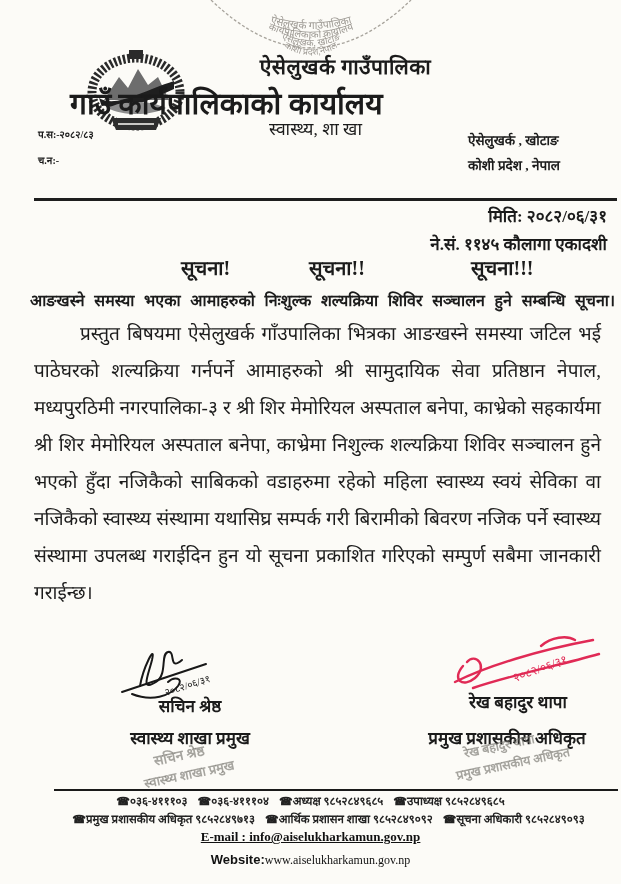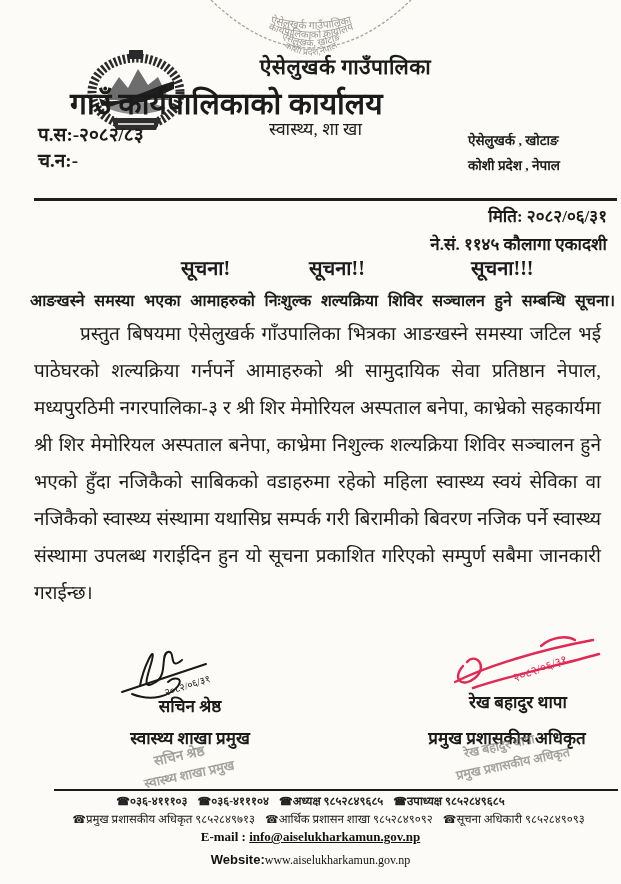--- a/index.html
+++ b/index.html
@@ -7,21 +7,21 @@
     position:relative;width:621px;height:884px;margin:0 auto;
     background:#fcfbf7;overflow:hidden;color:#1b1b1b;
     font-family:"Liberation Serif","DejaVu Serif",serif;
   }
   .abs{position:absolute;}
   
   .stamp{top:0;left:205px;width:212px;height:92px;opacity:.85;}
   .emblem{top:50px;left:86px;width:100px;height:90px;}
   .title1{top:52px;left:70px;right:0;text-align:center;font-size:21px;font-weight:bold;letter-spacing:.5px;}
   .title2{top:82px;left:70px;right:0;text-align:left;font-size:30px;font-weight:bold;}
-  .refblock{top:122px;left:38px;font-size:19px;font-weight:bold;line-height:26px;}
+  .refblock{top:122px;left:38px;font-size:10px;font-weight:bold;line-height:26px;}
   .branch{top:116px;left:70px;right:60px;text-align:center;font-size:17.5px;}
   .addr{top:128px;left:468px;font-size:13.5px;font-weight:bold;line-height:25px;}
   .rule1{top:198px;left:34px;right:4px;height:3px;background:#1e1e1e;}
   .meta{top:203px;right:14px;text-align:right;font-size:17px;font-weight:600;line-height:28px;margin-left:24px;}
   
   .notice{font-size:20px;font-weight:bold;top:254px;margin-left:33px;}
   .n1{left:148px;} .n2{left:276px;} .n3{left:438px;}
   .subject{top:289px;left:30px;right:6px;font-size:16px;font-weight:bold;text-align:justify;text-align-last:justify;}
   .bodytext{top:315px;left:34px;right:20px;font-size:19px;line-height:37px;text-indent:46px;text-align:justify;}
   .notetext{top:571px;left:34px;right:20px;font-size:19px;line-height:37px;text-align:justify;}
@@ -33,24 +33,24 @@
   .name-right{top:690px;left:420px;width:196px;text-align:center;font-size:17px;font-weight:bold;}
   .role-right{top:726px;left:398px;width:218px;text-align:center;font-size:17px;font-weight:bold;}
   .wm{color:rgba(112,110,104,.62);font-weight:bold;transform:rotate(-12deg);transform-origin:left top;line-height:20px;white-space:nowrap;}
   .wm-left{top:752px;left:152px;font-size:14px;}
   .wm-left .l2{font-size:13px;margin-left:-14px;}
   .wm-right{top:744px;left:462px;font-size:12.5px;}
   .wm-right .l2{margin-left:-12px;}
   
   .rule2{top:789px;left:54px;right:3px;height:2px;background:#1a1a1a;}
   .f1{top:793px;left:0;right:0;text-align:center;font-size:11.5px;font-weight:bold;color:#222;}
-  .f2{top:811px;left:0;right:0;text-align:center;font-size:11.5px;font-weight:normal;color:#222;padding-left:36px;}
+  .f2{top:811px;left:0;right:0;text-align:center;font-size:11.5px;font-weight:bold;color:#222;padding-left:36px;}
   .contact{white-space:nowrap;margin:0 5px;}
   .phone{font-size:11px;}
-  .email{top:829px;left:0;right:0;text-align:center;font-size:13px;color:#111;}
+  .email{top:829px;left:0;right:0;text-align:center;font-size:13px;color:#111;text-decoration:underline;}
   .email b{font-weight:bold;}
   .email .lnk{text-decoration:underline;font-weight:600;}
   .website{top:852px;left:0;right:0;text-align:center;font-size:13px;color:#111;}
   .website b{font-family:"Liberation Sans","DejaVu Sans",sans-serif;font-size:13px;}
   .website .site{font-family:Liberation Serif, serif;font-size:12px;}
   svg text{font-family:"Liberation Serif","DejaVu Serif",serif;}
 </style>
 </head>
 <body>
 

